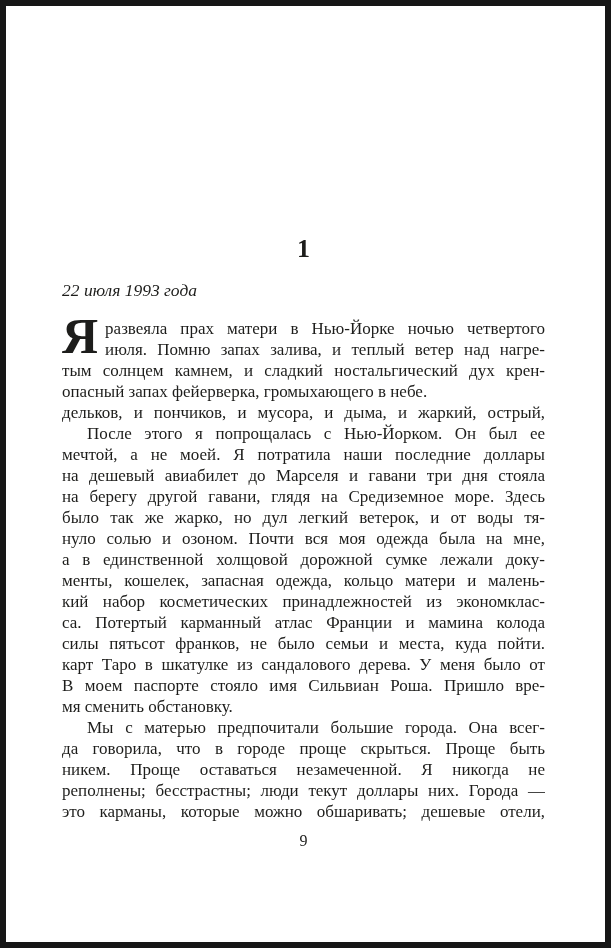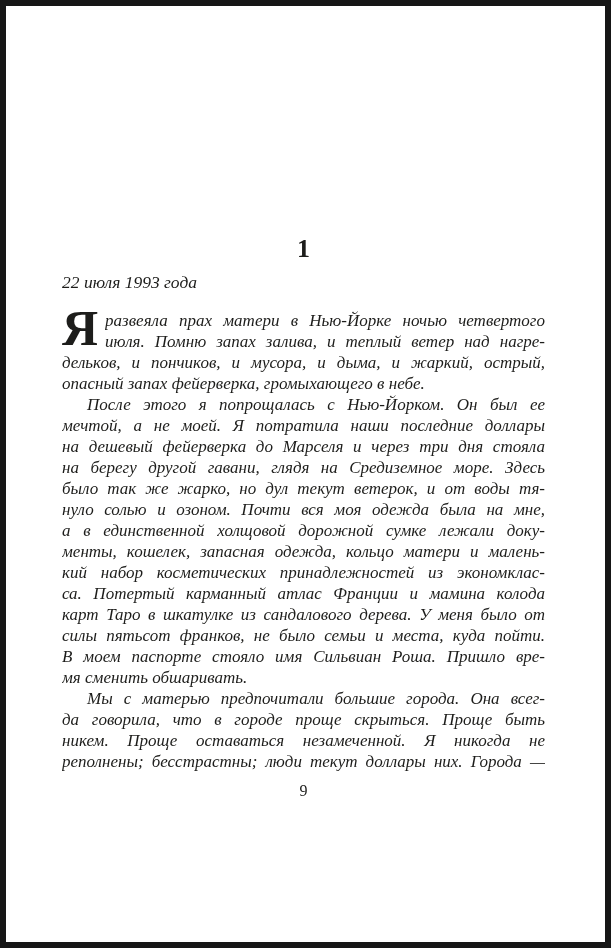--- a/index.html
+++ b/index.html
@@ -24,39 +24,38 @@
     padding: 0 60px 0 56px;
   }
   .chapter-number {
     margin-top: 228px;
     text-align: center;
     font-size: 26px;
     font-weight: 700;
     line-height: 30px;
   }
   .date-heading {
-    margin-top: 6px;
+    margin-top: 14px;
     font-style: italic;
     font-size: 17.5px;
     line-height: 24px;
     text-align: left;
   }
   .body-text {
     margin-top: 16px;
     font-size: 17px;
     line-height: 21px;
   }
   .paragraph { }
   .line {
     text-align: justify;
     text-align-last: justify;
     white-space: normal;
     overflow: hidden;
     height: 21px;
-    font-style: italic;
   }
   .line.indent { padding-left: 25px; }
   .line.para-end { text-align-last: left; }
   .dropcap {
     float: left;
     height: 42px;
     line-height: 37px;
     font-size: 50px;
     font-weight: 700;
     margin: 0 7px 0 0;
@@ -73,41 +72,43 @@
 
 <div class="page">
   <div class="content">
     <div class="chapter-number">1</div>
     <div class="date-heading">22 июля 1993 года</div>
     <div class="body-text">
         <div class="paragraph">
           <span class="dropcap">Я</span>
           <div class="line">развеяла прах матери в Нью-Йорке ночью четвертого</div>
           <div class="line">июля. Помню запах залива, и теплый ветер над нагре-</div>
+          <div class="line">тым солнцем камнем, и сладкий ностальгический дух крен-</div>
+          <div class="line para-end">опасный запах фейерверка, громыхающего в небе.</div>
           <div class="line">дельков, и пончиков, и мусора, и дыма, и жаркий, острый,</div>
-          <div class="line para-end">опасный запах фейерверка, громыхающего в небе.</div>
         </div>
         <div class="paragraph">
           <div class="line indent">После этого я попрощалась с Нью-Йорком. Он был ее</div>
           <div class="line">мечтой, а не моей. Я потратила наши последние доллары</div>
-          <div class="line">на дешевый фейерверка до Марселя и через три дня стояла</div>
+          <div class="line">на дешевый авиабилет до Марселя и гавани три дня стояла</div>
           <div class="line">на берегу другой гавани, глядя на Средиземное море. Здесь</div>
-          <div class="line">было так же жарко, но дул текут ветерок, и от воды тя-</div>
+          <div class="line">было так же жарко, но дул легкий ветерок, и от воды тя-</div>
           <div class="line">нуло солью и озоном. Почти вся моя одежда была на мне,</div>
           <div class="line">а в единственной холщовой дорожной сумке лежали доку-</div>
           <div class="line">менты, кошелек, запасная одежда, кольцо матери и малень-</div>
           <div class="line">кий набор косметических принадлежностей из экономклас-</div>
           <div class="line">са. Потертый карманный атлас Франции и мамина колода</div>
+          <div class="line">силы пятьсот франков, не было семьи и места, куда пойти.</div>
           <div class="line">карт Таро в шкатулке из сандалового дерева. У меня было от</div>
-          <div class="line">силы пятьсот франков, не было семьи и места, куда пойти.</div>
           <div class="line">В моем паспорте стояло имя Сильвиан Роша. Пришло вре-</div>
-          <div class="line para-end">мя сменить обшаривать.</div>
+          <div class="line para-end">мя сменить обстановку.</div>
         </div>
         <div class="paragraph">
           <div class="line indent">Мы с матерью предпочитали большие города. Она всег-</div>
           <div class="line">да говорила, что в городе проще скрыться. Проще быть</div>
           <div class="line">никем. Проще оставаться незамеченной. Я никогда не</div>
           <div class="line">реполнены; бесстрастны; люди текут доллары них. Города —</div>
+          <div class="line">это карманы, которые можно обшаривать; дешевые отели,</div>
         </div>
       </div>
     <div class="page-number">9</div>
   </div>
 </div>
 
 </body></html>

